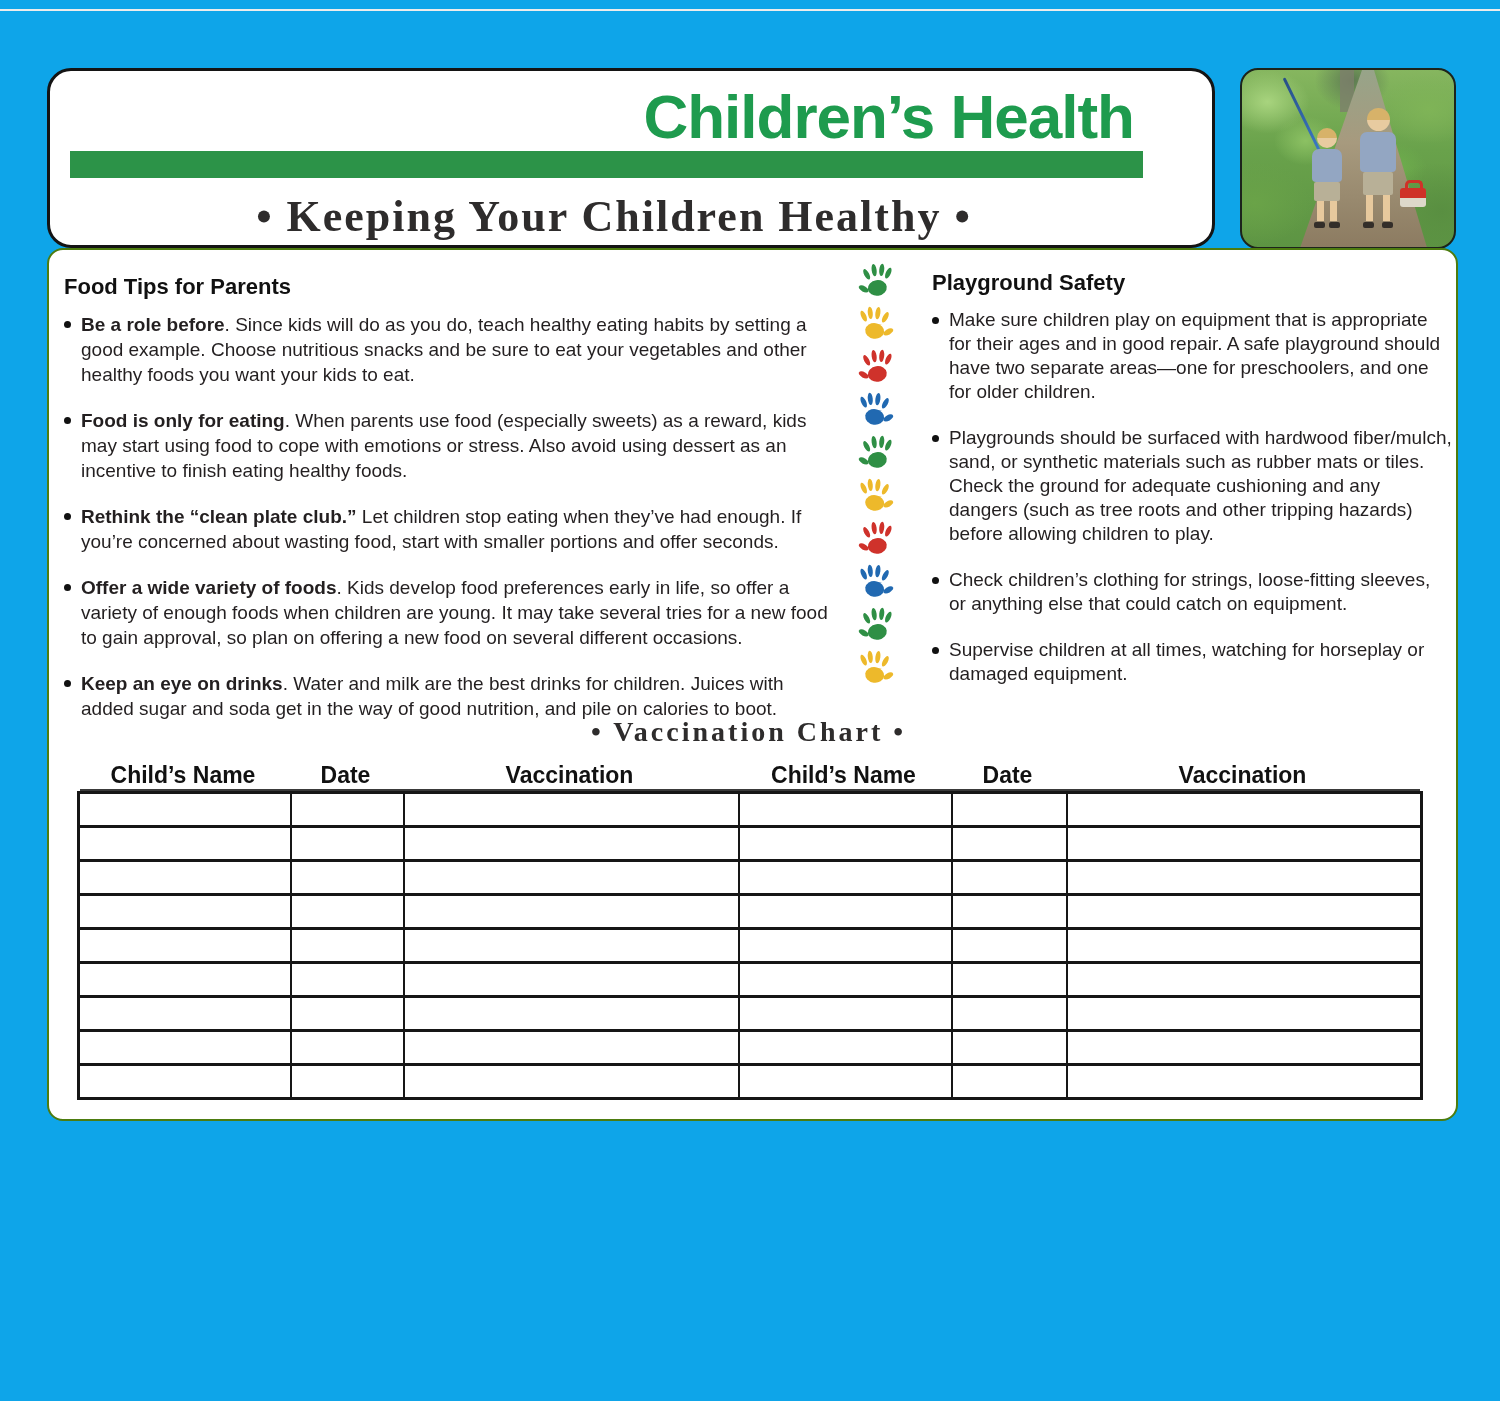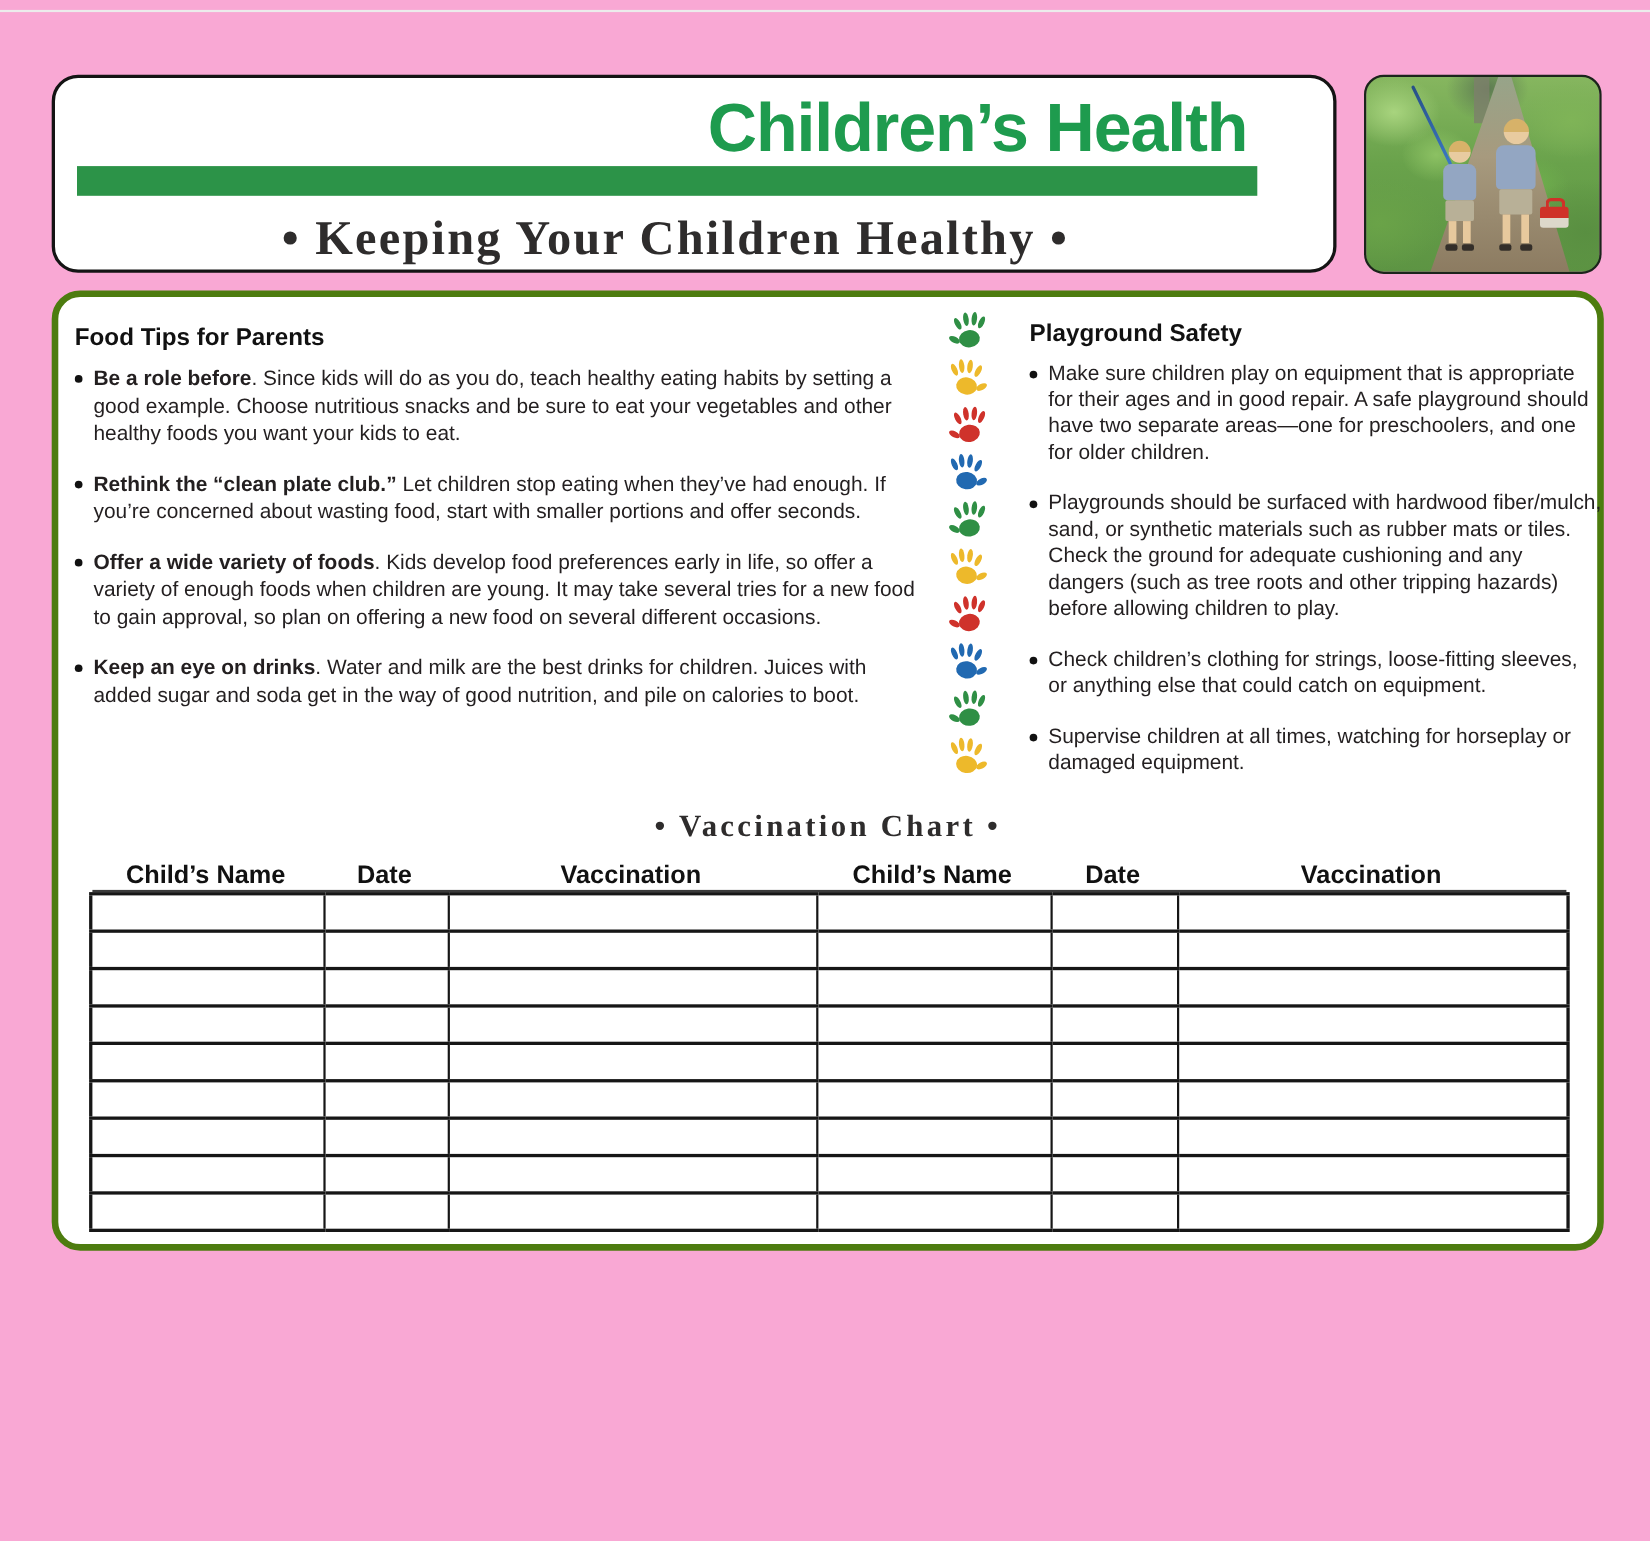--- a/index.html
+++ b/index.html
@@ -1,16 +1,16 @@
 <!DOCTYPE html>
 <html><head>
 <meta charset="utf-8">
 <style>
   html,body{margin:0;padding:0;background:#ffffff;}
-  .page{position:relative;width:1500px;height:1401px;background:#f9a8d4;overflow:hidden;
+  .page{position:relative;width:1500px;height:1401px;background:#0ea5e9;overflow:hidden;
         font-family:"Liberation Sans",sans-serif;color:#231f20;}
   .top-rule{position:absolute;left:0;top:9px;width:100%;height:2px;background:#ececec;}
 
   
   .header-box{position:absolute;left:47px;top:68px;width:1168px;height:180px;
               border:3px solid #141414;border-radius:24px;background:#fff;box-sizing:border-box;}
   .brand-title{position:absolute;right:78px;top:10px;font-size:62px;font-weight:bold;
                letter-spacing:-1px;color:#1e9b4e;white-space:nowrap;}
   .green-bar{position:absolute;left:20px;top:80px;width:1073px;height:27px;background:#2c9348;}
   .tagline{position:absolute;left:0;top:120px;width:1128px;text-align:center;
@@ -54,22 +54,22 @@
   .boy-big .legs{width:24px;height:26px;}
   .boy-big .shoes{width:30px;}
   .rod{position:absolute;left:58px;top:4px;width:3px;height:80px;border-radius:2px;
        background:linear-gradient(#274f86,#3b79c4);transform:rotate(-26deg);}
   .tacklebox{position:absolute;left:158px;top:118px;width:26px;height:19px;border-radius:3px;
              background:linear-gradient(#cf3128 0 55%, #ddd8ca 55% 100%);}
   .tacklebox:before{content:"";position:absolute;top:-8px;left:5px;width:12px;height:8px;
              border:3px solid #cf3128;border-bottom:none;border-radius:5px 5px 0 0;}
 
   
-  .panel{position:absolute;left:47px;top:264px;width:1411px;height:873px;
-         border:6px solid #4d7c0f;border-radius:26px;background:#fff;box-sizing:border-box;}
+  .panel{position:absolute;left:47px;top:248px;width:1411px;height:873px;
+         border:2px solid #4d7c0f;border-radius:16px;background:#fff;box-sizing:border-box;}
   .col-heading{font-size:22px;font-weight:bold;color:#111;margin:0 0 12px 0;}
   .left-col{position:absolute;left:15px;top:24px;width:772px;}
   .right-col{position:absolute;left:883px;top:20px;width:520px;}
   ul.tips{list-style:none;margin:0;padding:0;font-size:19px;line-height:25px;}
   ul.tips li{position:relative;padding-left:17px;margin-bottom:21px;}
   ul.tips li:before{content:"";position:absolute;left:0;top:9px;width:7px;height:7px;
                     border-radius:50%;background:#111;}
   .right-col ul.tips li{margin-bottom:22px;}
   .right-col ul.tips{line-height:24px;}
 
@@ -134,20 +134,21 @@
     </div>
     <div class="tacklebox"></div>
   </div>
 
   <div class="panel">
 
     <div class="left-col">
       <p class="col-heading">Food Tips for Parents</p>
       <ul class="tips" id="food-list">
           <li><b>Be a role before</b><span>. Since kids will do as you do, teach healthy eating habits by setting a good example. Choose nutritious snacks and be sure to eat your vegetables and other healthy foods you want your kids to eat.</span></li>
+          <li><b>Food is only for eating</b><span>. When parents use food (especially sweets) as a reward, kids may start using food to cope with emotions or stress. Also avoid using dessert as an incentive to finish eating healthy foods.</span></li>
           <li><b>Rethink the “clean plate club.”</b><span> Let children stop eating when they’ve had enough. If you’re concerned about wasting food, start with smaller portions and offer seconds.</span></li>
           <li><b>Offer a wide variety of foods</b><span>. Kids develop food preferences early in life, so offer a variety of enough foods when children are young. It may take several tries for a new food to gain approval, so plan on offering a new food on several different occasions.</span></li>
           <li><b>Keep an eye on drinks</b><span>. Water and milk are the best drinks for children. Juices with added sugar and soda get in the way of good nutrition, and pile on calories to boot.</span></li>
         </ul>
     </div>
 
     <div class="hand-col" id="hand-col">
         <svg class="hand" viewBox="0 0 44 46">
  <g fill="#2f8f45">
   <ellipse cx="25" cy="31" rx="11.5" ry="9.5" transform="rotate(-18 25 31)"></ellipse>

